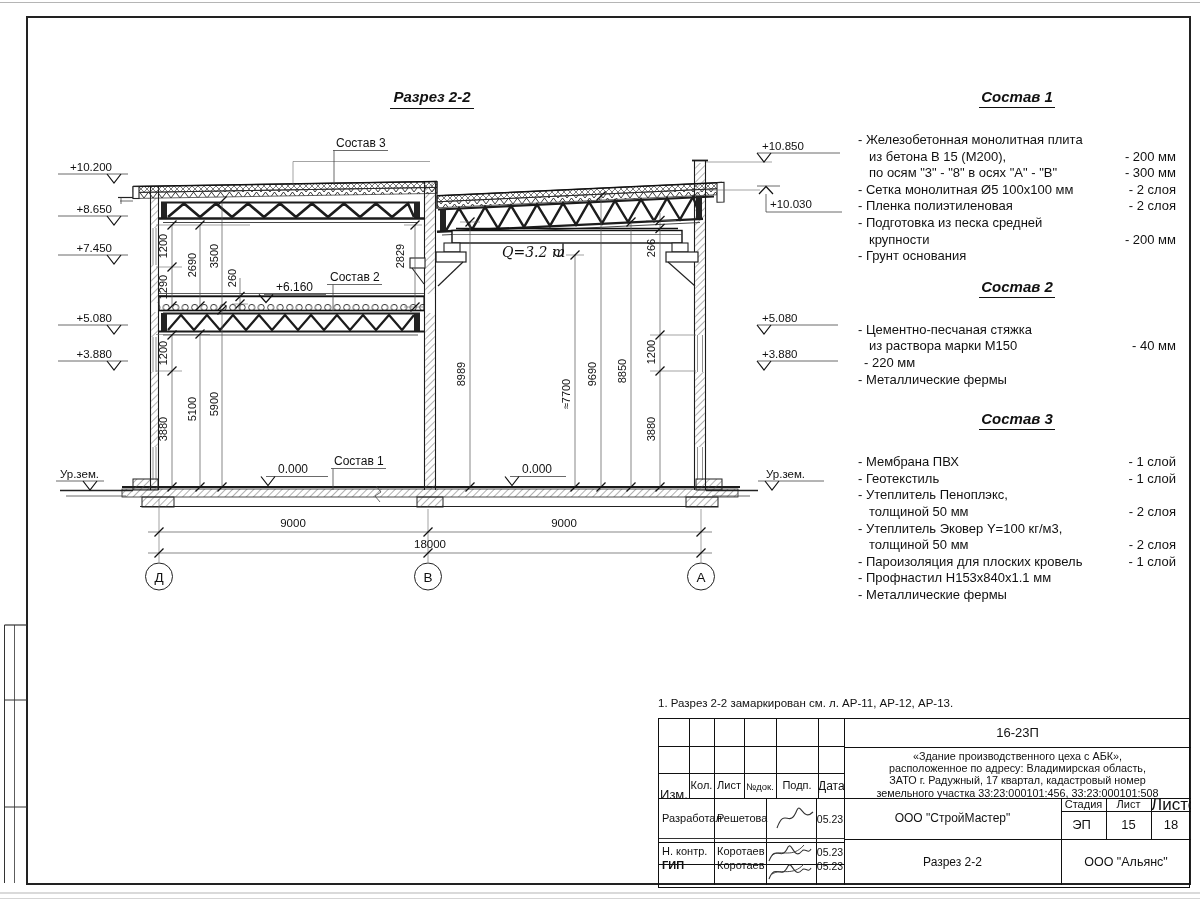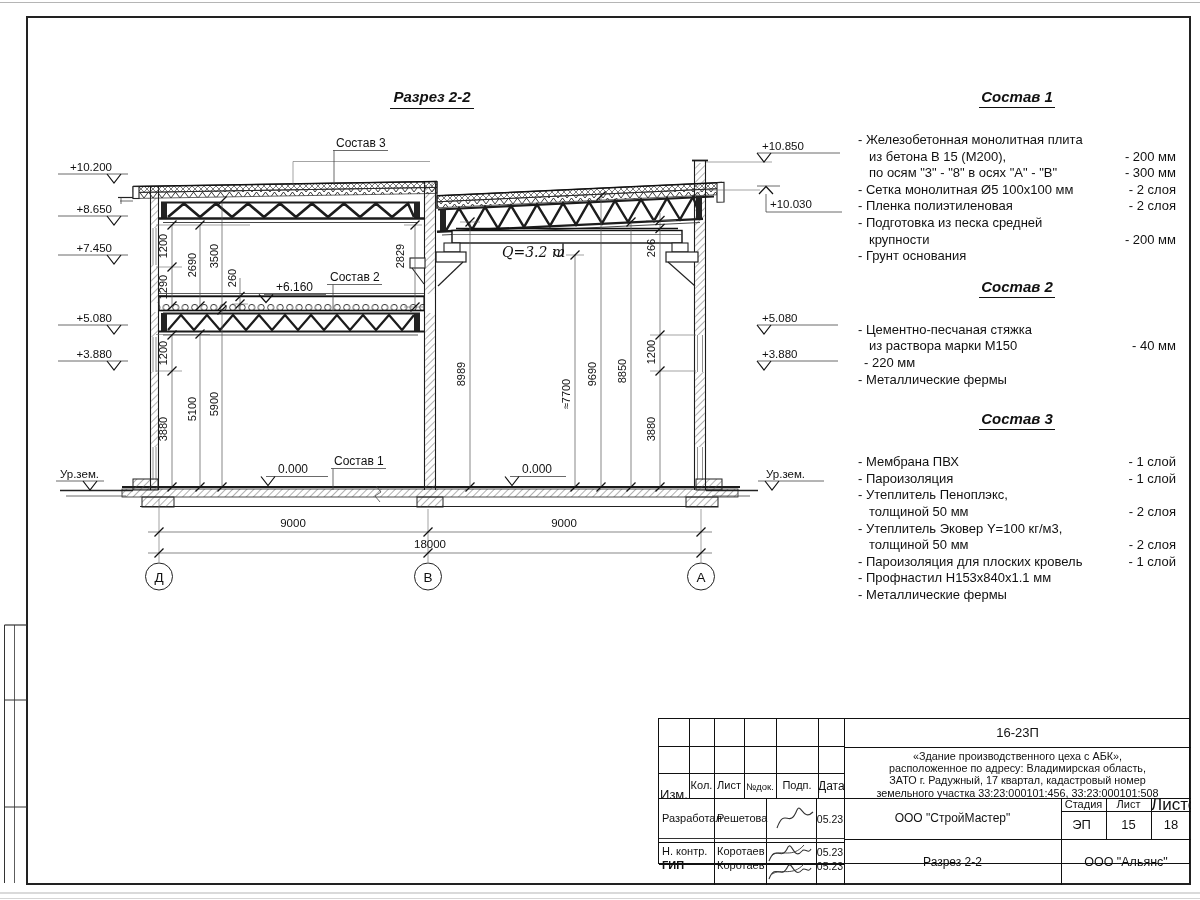--- a/index.html
+++ b/index.html
@@ -18,21 +18,21 @@
                    padding:0 2px 2px 2px;border-bottom:1.6px solid #111;}
   .spec-rows{margin-bottom:13px;}
   .srow{display:flex;}
   .srow .t{flex:1;}
   .srow .v{white-space:nowrap;padding-left:6px;}
   .srow.cont .t{padding-left:11px;}
   .gap1{margin-top:13px;} .gap2{margin-top:22px;}
   
   #note{left:658px;top:697px;width:480px;font-size:11.5px;}
   
-  #tblock{left:658px;top:718px;width:532px;height:146px;border:1.6px solid #111;box-sizing:border-box;}
+  #tblock{left:658px;top:718px;width:532px;height:170px;border:1.6px solid #111;box-sizing:border-box;}
   .lv,.lh{position:absolute;background:#111;}
   .lv{width:1.2px;} .lh{height:1.2px;}
   .lvt{width:0.8px;background:#333;} 
   .tbt{position:absolute;font-size:11px;white-space:nowrap;}
   .cc{text-align:center;}
 </style>
 </head>
 <body>
 <div id="sheet">
 
@@ -419,21 +419,21 @@
           <span class="v"></span>
         </div>
   </div>
   <div class="spec-title gap2"><span>Состав 3</span></div>
   <div class="spec-rows">
     <div class="srow">
           <span class="t">- Мембрана ПВХ</span>
           <span class="v">- 1 слой</span>
         </div>
     <div class="srow">
-          <span class="t">- Пароизоляция</span>
+          <span class="t">- Геотекстиль</span>
           <span class="v">- 1 слой</span>
         </div>
     <div class="srow">
           <span class="t">- Утеплитель Пеноплэкс,</span>
           <span class="v"></span>
         </div>
     <div class="srow cont">
           <span class="t">толщиной 50 мм</span>
           <span class="v">- 2 слоя</span>
         </div>
@@ -453,20 +453,21 @@
           <span class="t">- Профнастил Н153х840х1.1 мм</span>
           <span class="v"></span>
         </div>
     <div class="srow">
           <span class="t">- Металлические фермы</span>
           <span class="v"></span>
         </div>
   </div>
 </div>
 
+<div class="abs" id="note">1. Разрез 2-2 замаркирован см. л. АР-11, АР-12, АР-13.</div>
 
 <div class="abs" id="tblock">
 
   <div class="lv" style="left:30px;top:0;height:79px;"></div>
   <div class="lv" style="left:55px;top:0;height:166px;"></div>
   <div class="lv" style="left:85px;top:0;height:79px;"></div>
   <div class="lv" style="left:117px;top:0;height:79px;"></div>
   <div class="lv" style="left:159px;top:0;height:79px;"></div>
   <div class="lv" style="left:185px;top:0;height:166px;"></div>
   <div class="lv" style="left:107px;top:79px;height:87px;"></div>

